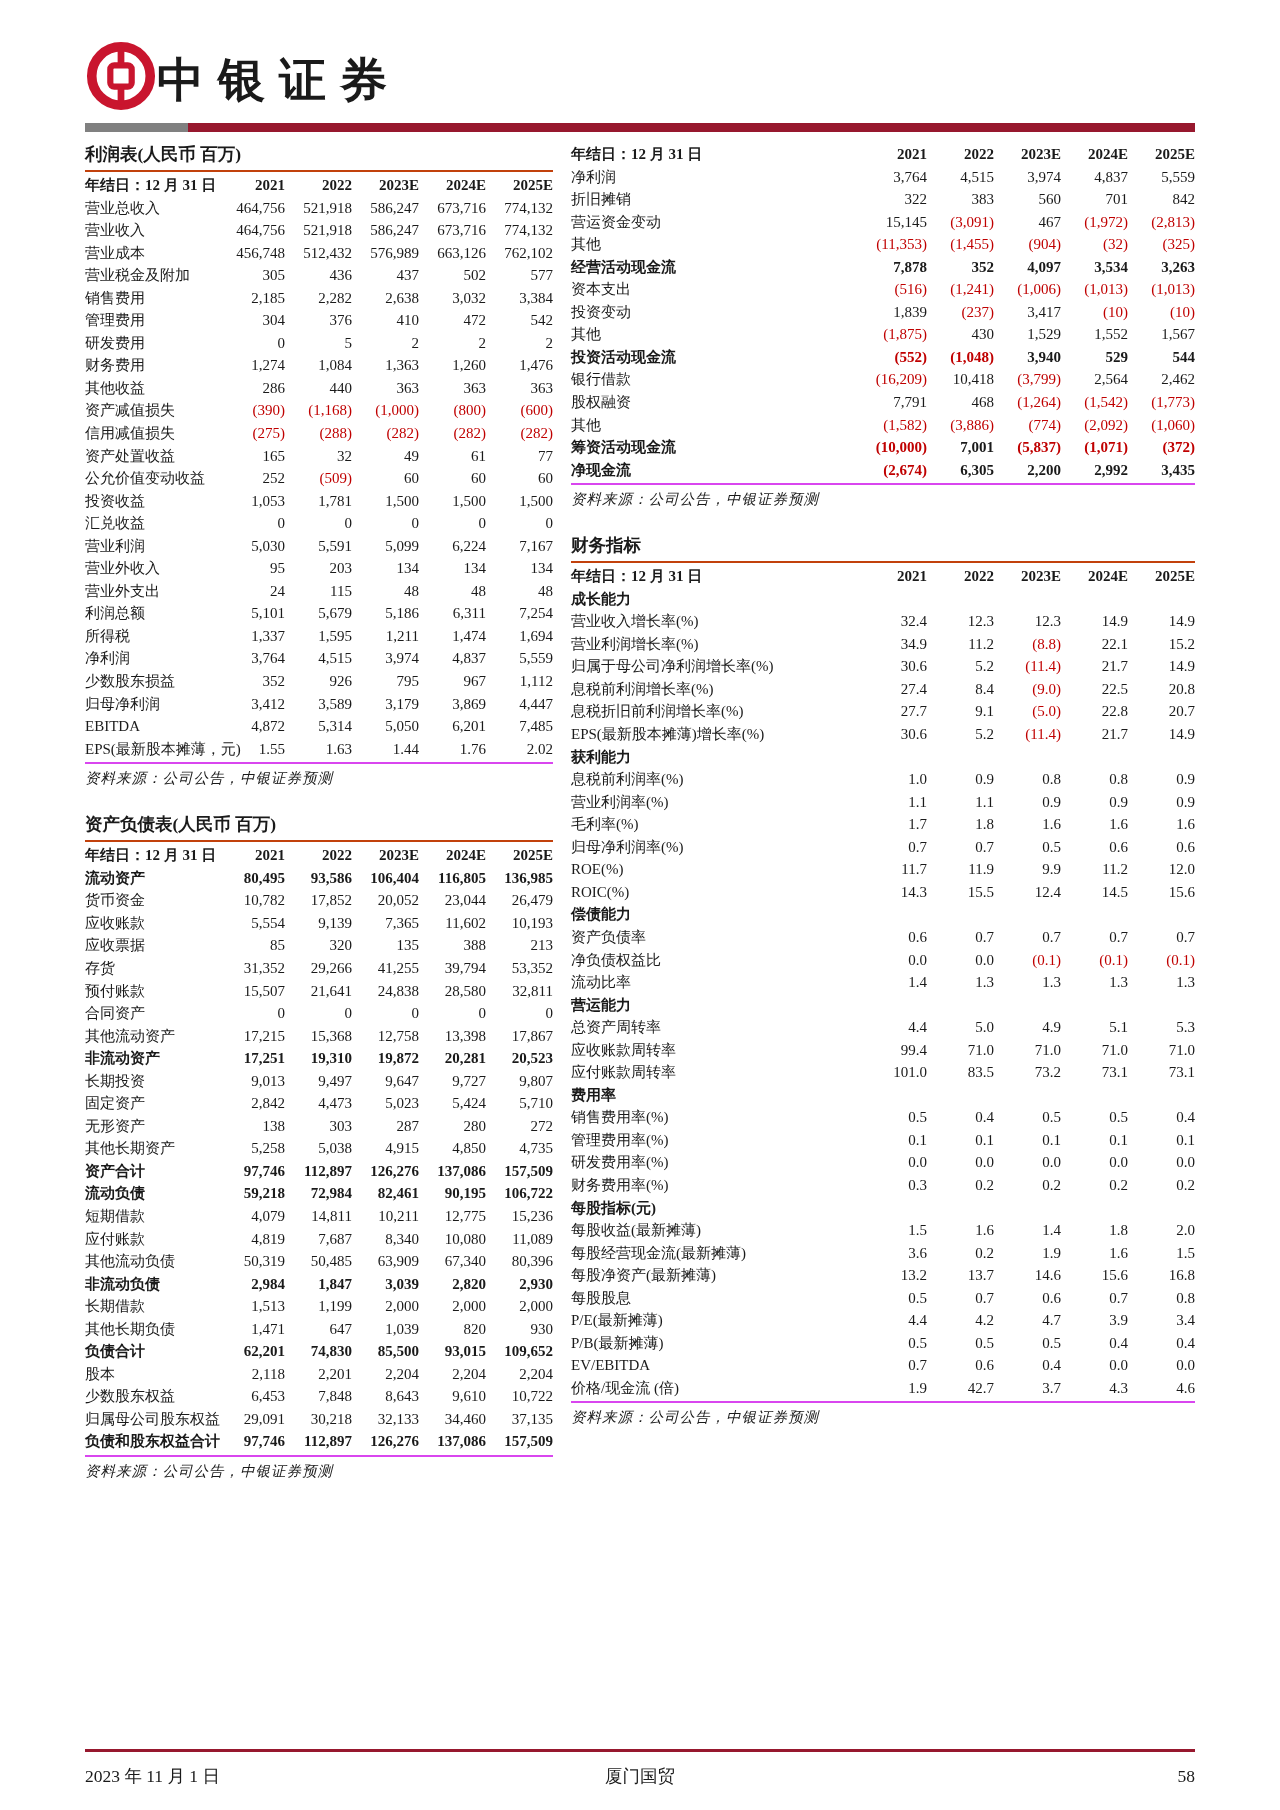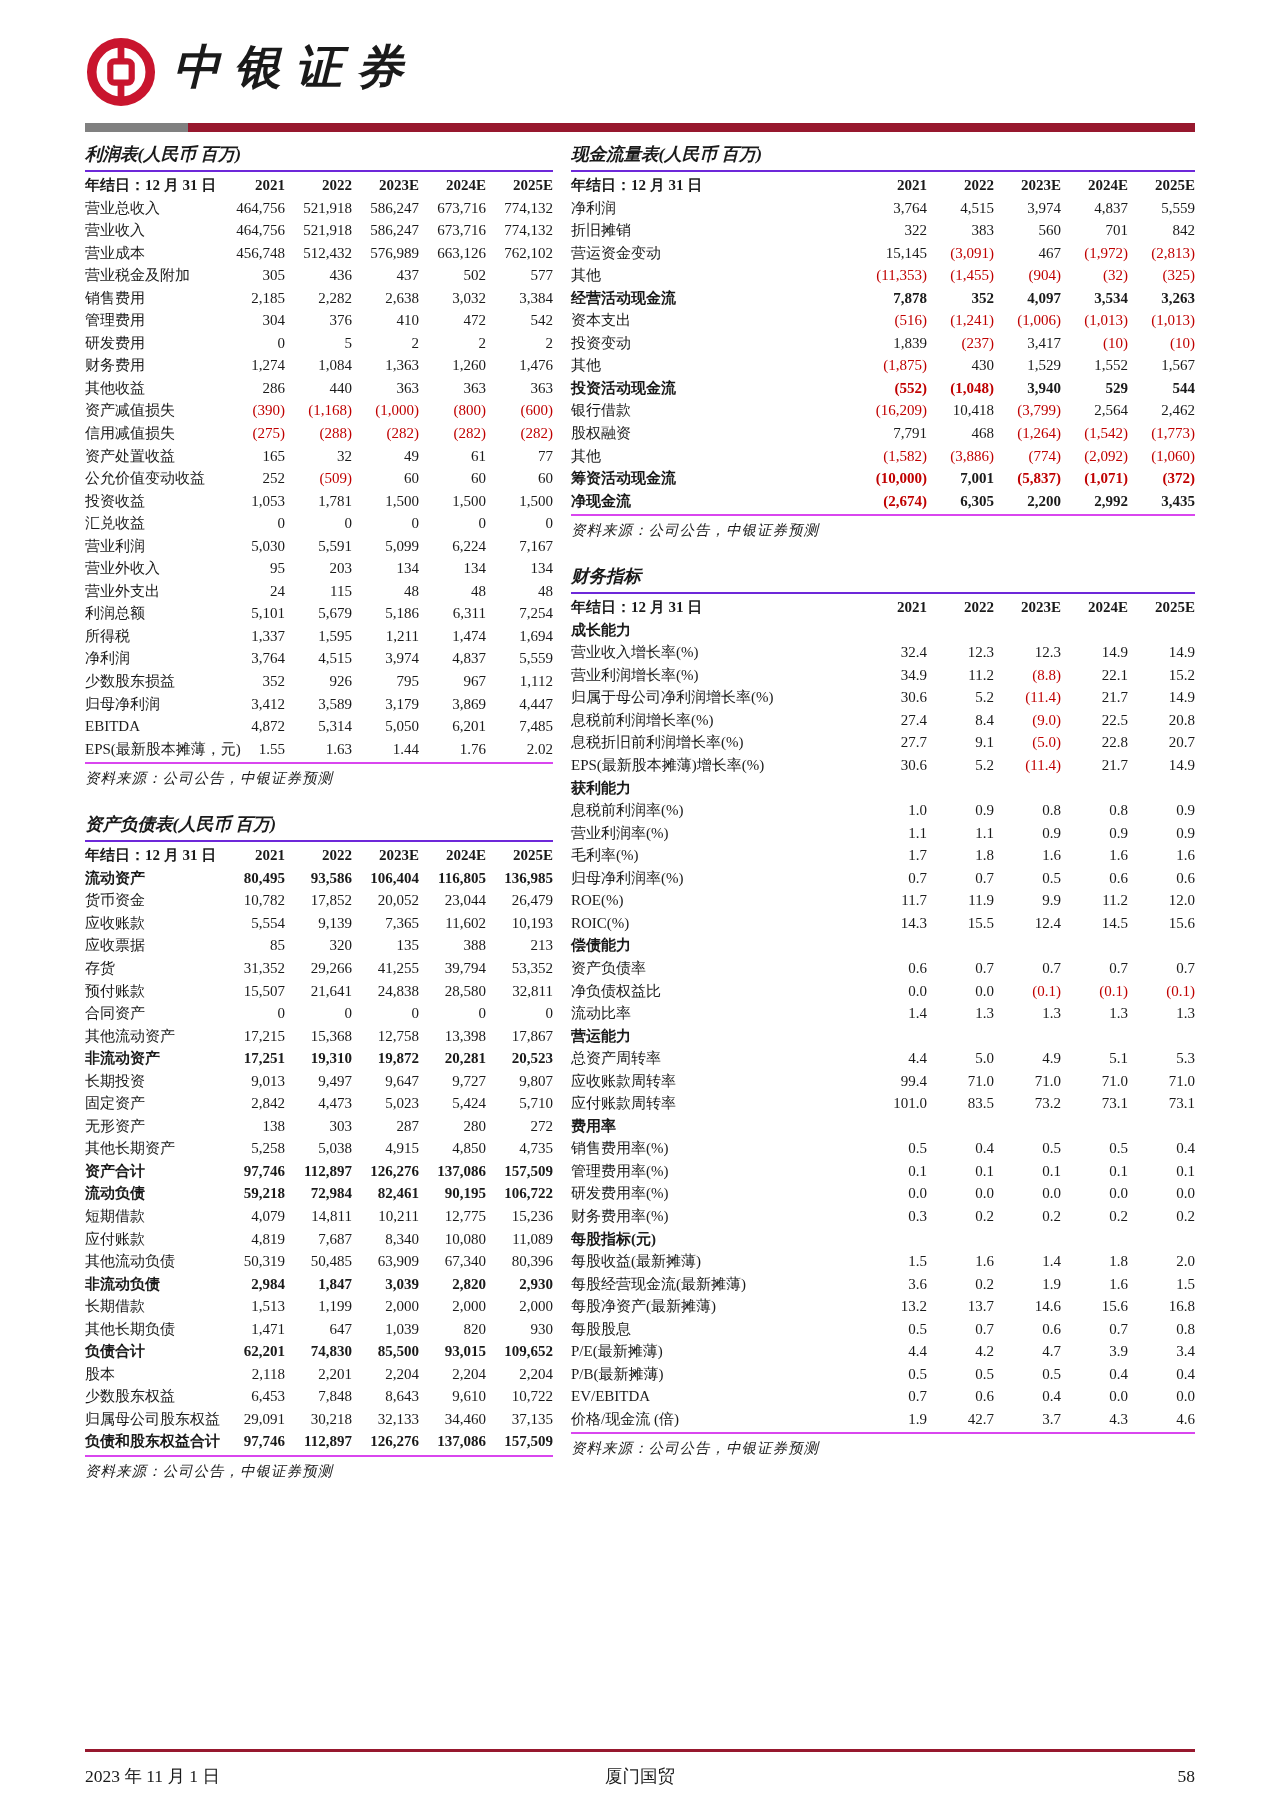--- a/index.html
+++ b/index.html
@@ -15,42 +15,41 @@
     width:1280px;height:1810px;
     font-family:"Liberation Serif","DejaVu Serif",serif;
     color:var(--ink);
   }
   .page{
     width:1280px;height:1810px;
     padding:36px 85px 22px 85px;
     display:flex;flex-direction:column;
   }
   
-  .logo-row{display:flex;align-items:flex-start;gap:16px;height:76px;font-style:italic;}
+  .logo-row{display:flex;align-items:flex-end;gap:0;height:76px;}
   .emblem{width:72px;height:72px;display:inline-block;}
   .brand-text{
     font-size:47px;font-weight:bold;letter-spacing:14px;
     font-family:"Liberation Serif","DejaVu Serif",serif;
     white-space:nowrap;
   }
   .rule{display:flex;height:9px;margin-top:11px;}
   .rule-gray{width:103px;background:var(--gray);}
   .rule-red{flex:1;background:var(--accent);}
   
   .columns{display:flex;gap:18px;margin-top:9px;}
   .col-left{width:468px;flex:none;}
   .col-right{flex:1;min-width:0;}
   
   .fin-table{margin-bottom:23px;}
   .t-title{
     font-size:17.5px;font-weight:bold;
     padding:1px 0 4px 0;
-    border-bottom:2px solid #6d28d9;
+    border-bottom:2px solid #c2410c;
     white-space:nowrap;
-    font-style:italic;
   }
   .row{display:flex;line-height:22.55px;font-size:15px;}
   .t-head{font-weight:bold;padding-top:2px;}
   .lbl{flex:1;min-width:0;white-space:nowrap;overflow:visible;}
   .val{width:67px;flex:none;text-align:right;white-space:nowrap;}
   .neg{color:var(--neg);}
   .bold{font-weight:bold;}
   .t-body{border-bottom:2px solid #d946ef;padding-bottom:2px;}
   .t-source{
     display:block;font-size:14.5px;font-style:italic;
@@ -524,21 +523,20 @@
               <span class="val">126,276</span>
               <span class="val">137,086</span>
               <span class="val">157,509</span>
             </div>
           </div>
           <span class="t-source">资料来源：公司公告，中银证券预测</span>
         </div>
     </section>
     <section class="col-right">
       <div class="fin-table">
-          <div class="t-title">现金流量表(人民币 百万)</div>
           <div class="row t-head">
             <span class="lbl">年结日：12 月 31 日</span>
             <span class="val">2021</span>
             <span class="val">2022</span>
             <span class="val">2023E</span>
             <span class="val">2024E</span>
             <span class="val">2025E</span>
           </div>
           <div class="t-body">
             <div class="row">

